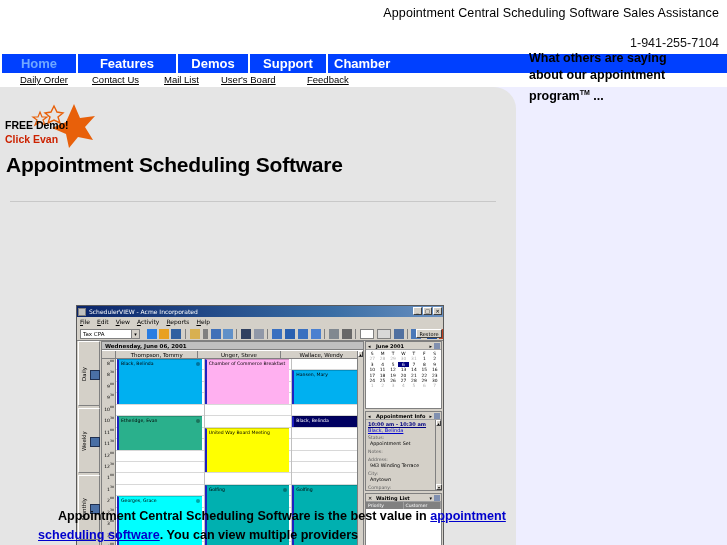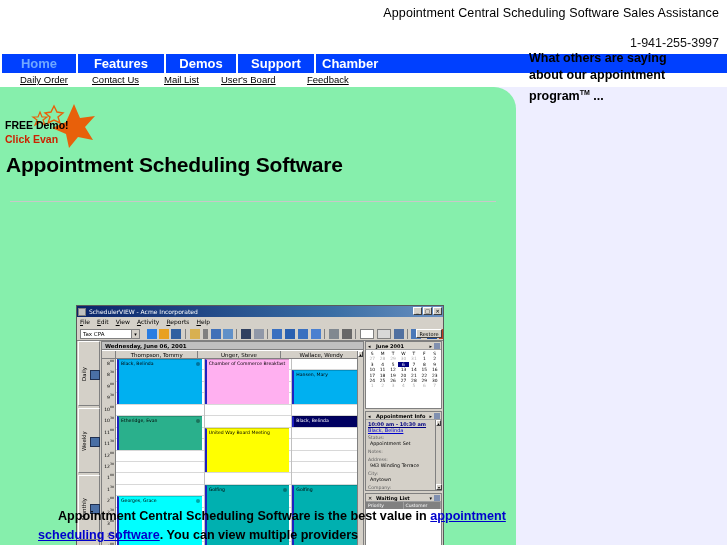--- a/index.html
+++ b/index.html
@@ -61,21 +61,21 @@
     line-height:13px;
   }
 
   
   .sidebar-bg {
     position:absolute; left:0; top:87px; width:727px; height:458px;
     background:#eeeeff;
   }
   .main-col {
     position:absolute; left:0; top:87px; width:516px; height:458px;
-    background:#86efac;
+    background:#e5e5e5;
     border-top-right-radius:22px;
   }
 
   
   .demo-badge {
     position:absolute; left:2px; top:15px; width:100px; height:48px;
   }
   .demo-badge svg { position:absolute; left:0; top:0; }
   .demo-free {
     position:absolute; left:3px; top:18px;
@@ -279,26 +279,26 @@
   .wl-hdr div { flex:1; font-size:4.5px; line-height:7px; color:#ffffff; padding-left:2px;
                 border-right:1px solid #a0a0a0;}
 </style>
 </head>
 <body>
 
 <div id="page">
 
   <div class="top-header">
     <div class="hdr-title">Appointment Central Scheduling Software Sales Assistance</div>
-    <div class="hdr-phone">1-941-255-3997</div>
+    <div class="hdr-phone">1-941-255-7104</div>
   </div>
 
   <div class="navbar" id="navbar">
       <div class="nav-item active first" style="width: 76px;">Home</div>
-      <div class="nav-item" style="width: 88px;">Features</div>
+      <div class="nav-item" style="width: 100px;">Features</div>
       <div class="nav-item" style="width: 72px;">Demos</div>
       <div class="nav-item" style="width: 78px; text-align: center;">Support</div>
       <div class="nav-item">Chamber</div>
       <div class="nav-rest"></div>
     </div>
 
   <div class="subnav" id="subnav">
       <a style="left: 20px;">Daily Order</a>
       <a style="left: 92px;">Contact Us</a>
       <a style="left: 164px;">Mail List</a>

